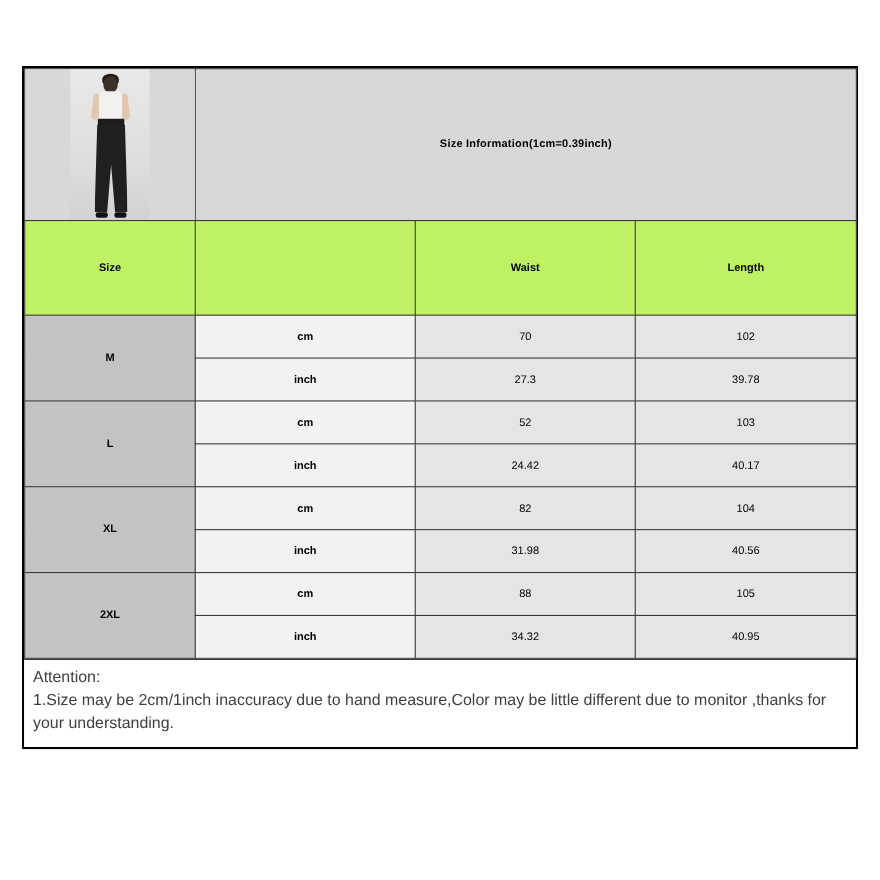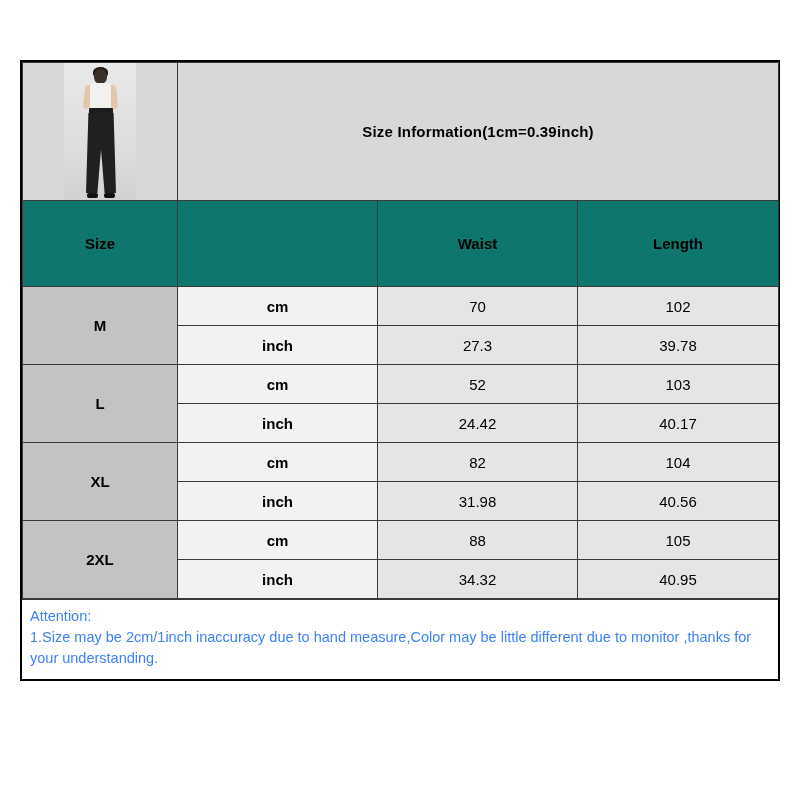--- a/index.html
+++ b/index.html
@@ -27,21 +27,21 @@
   }
   table.size-table {
     border-collapse: collapse;
     width: 100%;
     table-layout: fixed;
   }
   table.size-table td {
     border: 1px solid #3a3a3a;
     text-align: center;
     vertical-align: middle;
-    font-size: 15px;
+    font-size: 10px;
     color: #000000;
     padding: 0;
   }
   
   col.c-size-label { width: 155px; }
   col.c-unit { width: 200px; }
   col.c-waist { width: 200px; }
   col.c-length { width: 201px; }
 
   .header-img-cell {
@@ -49,21 +49,21 @@
     height: 137px;
     padding: 0;
   }
   .header-title-cell {
     background: #d8d8d8;
     font-size: 19px;
     font-weight: bold;
     letter-spacing: 0.2px;
   }
   .col-head-row td {
-    background: #0f766e;
+    background: #bef264;
     height: 85px;
     font-weight: bold;
   }
   .col-head-size {
     font-size: 27px;
   }
   .col-head-sub {
     font-size: 15px;
   }
   .size-cell {
@@ -80,21 +80,21 @@
     background: #e5e5e5;
     font-size: 15px;
   }
   .data-row td { height: 38px; }
 
   .attention {
     border-top: 1px solid #3a3a3a;
     padding: 6px 8px 10px 8px;
     font-size: 14.5px;
     line-height: 1.45;
-    color: #3b82f6;
+    color: #404040;
     background: #ffffff;
   }
   .attention div { white-space: normal; }
 
   
   .photo {
     position: relative;
     width: 100%;
     height: 137px;
     background: #d8d8d8;

